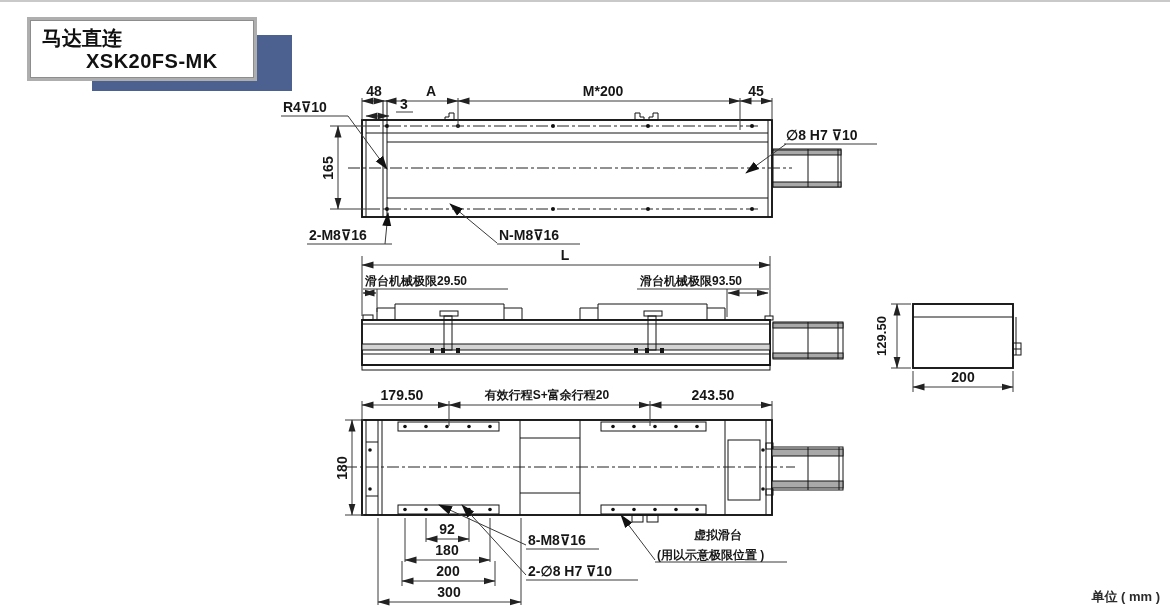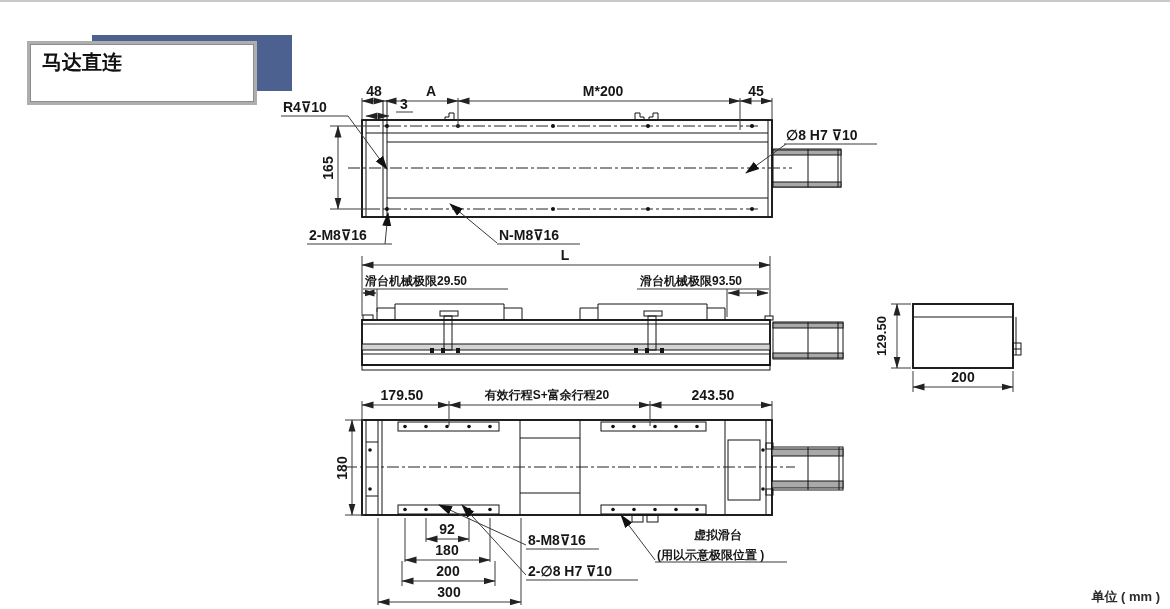--- a/index.html
+++ b/index.html
@@ -2,21 +2,21 @@
 <html><head>
 <meta charset="utf-8">
 <style>
   html,body{margin:0;padding:0;background:#f2f2f2;}
   #stage{position:relative;width:1170px;height:609px;background:#ffffff;
          border-top:2px solid #c9c9c9;overflow:hidden;
          font-family:"Liberation Sans",sans-serif;}
   
   .tb-shadow{position:absolute;left:92px;top:33px;width:200px;height:56px;background:#4d6190;}
   .tb-box{position:absolute;left:27px;top:15px;width:224px;height:58px;background:#fff;
-          border:3px solid #aeaeae;box-shadow:inset 0 0 0 1px #8d8d8d;margin-top:24px;}
+          border:3px solid #aeaeae;box-shadow:inset 0 0 0 1px #8d8d8d;}
   .tb-l1{margin:5px 0 0 12px;font-size:20px;font-weight:bold;color:#111;}
   .tb-l2{margin:-2px 0 0 56px;font-size:20px;font-weight:bold;color:#111;letter-spacing:0.5px;}
   
   svg{position:absolute;left:0;top:0;}
   .g  {stroke:#141414;fill:none;stroke-width:1.9;}
   .t1 {stroke:#141414;fill:none;stroke-width:1;}
   .d  {stroke:#3a3a3a;fill:none;stroke-width:1;}
   .da {stroke:#3a3a3a;fill:none;stroke-width:1;}
   .cl {stroke:#222;fill:none;stroke-width:1;stroke-dasharray:12 3 3 3;}
   .dot{fill:#111;stroke:none;}
@@ -29,20 +29,21 @@
   .unit{font-size:13px;font-weight:bold;fill:#2b2b2b;}
 </style>
 </head>
 <body>
 
 <div id="stage">
 
   <div class="tb-shadow"></div>
   <div class="tb-box">
     <div class="tb-l1">马达直连</div>
+    <div class="tb-l2">XSK20FS-MK</div>
   </div>
 
   <svg width="1170" height="609" viewBox="0 0 1170 609">
     <defs>
       <marker id="ae" markerWidth="13" markerHeight="10" refX="11.5" refY="4.5" orient="auto-start-reverse" markerUnits="userSpaceOnUse">
         <path d="M0,1 L12,4.5 L0,8 Z" fill="#222"></path>
       </marker>
       <marker id="al" markerWidth="15" markerHeight="12" refX="13" refY="5.5" orient="auto-start-reverse" markerUnits="userSpaceOnUse">
         <path d="M0,1 L14,5.5 L0,10 Z" fill="#111"></path>
       </marker>

